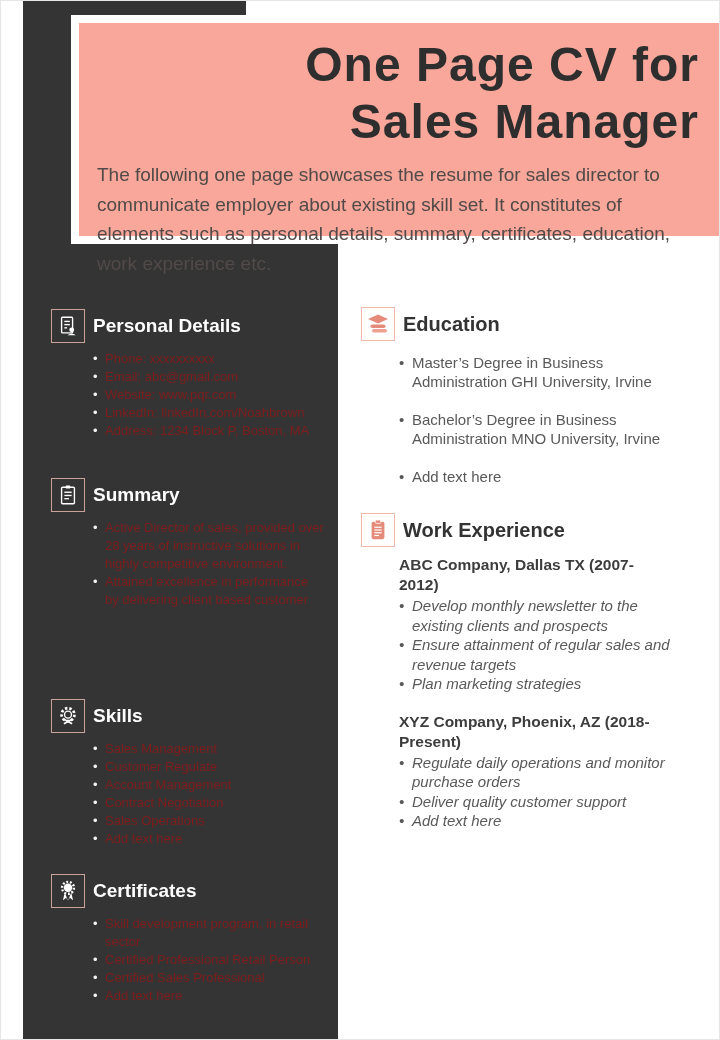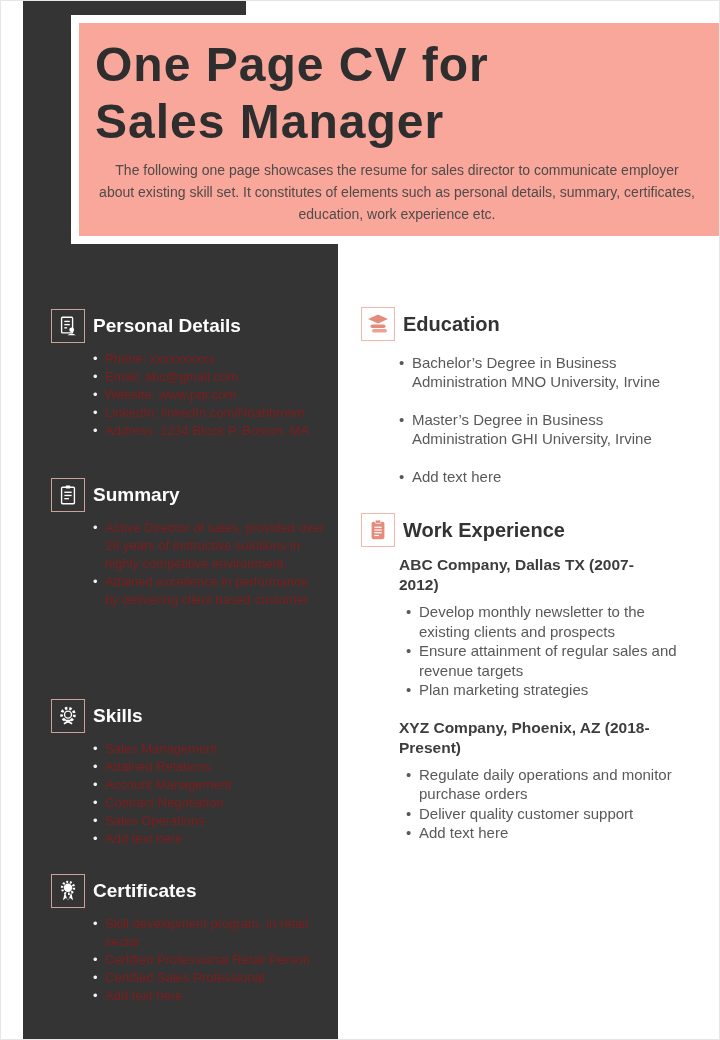--- a/index.html
+++ b/index.html
@@ -9,22 +9,22 @@
     border:1px solid #e6e6e6;box-sizing:border-box;
   }
   
   .dark-top{position:absolute;left:22px;top:0;width:223px;height:252px;background:#343434;z-index:1;}
   .dark-main{position:absolute;left:22px;top:243px;width:315px;height:797px;background:#343434;z-index:1;}
 
   
   .header-box{position:absolute;left:70px;top:14px;width:650px;height:229px;background:#ffffff;
     padding:8px 0 8px 8px;box-sizing:border-box;z-index:2;}
   .header-pink{width:100%;height:100%;background:#F8A79A;box-sizing:border-box;padding:14px 22px 0 16px;}
-  .cv-title{margin:0;font-size:48px;line-height:1.18;font-weight:bold;color:#2e2e2e;letter-spacing:1px;}
-  .cv-subtitle{margin:10px 0 0 2px;font-size:14px;line-height:1.55;color:#514a48;max-width:600px;text-align:center;}
+  .cv-title{margin:0;font-size:48px;line-height:1.18;font-weight:bold;color:#2e2e2e;letter-spacing:1px;text-align:right;}
+  .cv-subtitle{margin:10px 0 0 2px;font-size:19px;line-height:1.55;color:#514a48;max-width:600px;}
 
   
   .sec-head{display:flex;align-items:center;gap:8px;}
   .icon-box{width:34px;height:34px;flex:0 0 34px;display:flex;align-items:center;justify-content:center;box-sizing:border-box;}
   .icon-box.light{border:1px solid #c9a29a;background:transparent;}
   .icon-box.pinkb{border:1px solid #f3b7aa;background:#ffffff;}
 
   
   .lsec{position:absolute;left:50px;width:287px;z-index:3;color:#fff;}
   .lsec h2{margin:0;font-size:19px;font-weight:bold;color:#fdfdfd;}
@@ -36,21 +36,21 @@
   
   .rsec{position:absolute;left:360px;width:330px;z-index:3;}
   .rsec h2{margin:0;font-size:20px;font-weight:bold;color:#333333;}
   .edu-list{list-style:none;margin:12px 0 0 38px;padding:0;width:292px;
     font-size:15px;line-height:19px;color:#595959;}
   .edu-list li{position:relative;padding-left:13px;margin-bottom:19px;}
   .edu-list li::before{content:"•";position:absolute;left:0;color:#595959;}
   .jobs{margin:8px 0 0 38px;}
   .job{width:285px;margin-bottom:18px;}
   .job h3{margin:8px 0 1px 0;width:268px;font-size:15.5px;line-height:20px;font-weight:bold;color:#3d3d3d;}
-  .job ul{list-style:none;margin:7px;padding:0;width:282px;font-size:15px;line-height:19.5px;color:#595959;}
+  .job ul{list-style:none;margin:0;padding:0;width:282px;font-size:15px;line-height:19.5px;color:#595959;font-style:italic;}
   .job li{position:relative;padding-left:13px;}
   .job li::before{content:"•";position:absolute;left:0;color:#595959;}
 </style>
 </head>
 <body>
 
 <div class="page">
 
   <div class="dark-top"></div>
   <div class="dark-main"></div>
@@ -114,21 +114,21 @@
           <circle cx="12" cy="10.5" r="3.8" stroke-width="1.5"></circle>
           <line x1="7.5" y1="15.5" x2="16.5" y2="20.5" stroke-width="1.8"></line>
           <line x1="16.5" y1="15.5" x2="7.5" y2="20.5" stroke-width="1.8"></line>
         </svg>
       </span>
       <h2>Skills</h2>
     </div>
     <ul>
 
     <li>Sales Management</li>
-        <li>Attained Relations</li>
+        <li>Customer Regulate</li>
         <li>Account Management</li>
         <li>Contract Negotiation</li>
         <li>Sales Operations</li>
         <li>Add text here</li>
       </ul>
   </section>
 
   <section class="lsec" style="top:873px">
     <div class="sec-head">
       <span class="icon-box light">
@@ -156,22 +156,22 @@
         <svg width="24" height="24" viewBox="0 0 24 24" fill="#E58B7B">
           <polygon points="12,2.5 22,7 12,11.5 2,7"></polygon>
           <rect x="4.5" y="12.5" width="15" height="3.6" rx="1.8"></rect>
           <rect x="6" y="17" width="15" height="3.6" rx="1.8" fill="#EDA192"></rect>
         </svg>
       </span>
       <h2>Education</h2>
     </div>
     <ul class="edu-list">
 
-    <li>Bachelor’s Degree in Business Administration MNO University, Irvine</li>
-        <li>Master’s Degree in Business Administration GHI University, Irvine</li>
+    <li>Master’s Degree in Business Administration GHI University, Irvine</li>
+        <li>Bachelor’s Degree in Business Administration MNO University, Irvine</li>
         <li>Add text here</li>
       </ul>
   </section>
 
   <section class="rsec" style="top:512px">
     <div class="sec-head">
       <span class="icon-box pinkb">
         <svg width="22" height="22" viewBox="0 0 24 24">
           <rect x="5" y="3" width="14" height="19" rx="2" fill="#E58B7B"></rect>
           <rect x="9" y="1.2" width="6" height="3.6" rx="1" fill="#E58B7B" stroke="#ffffff" stroke-width="0.8"></rect>

